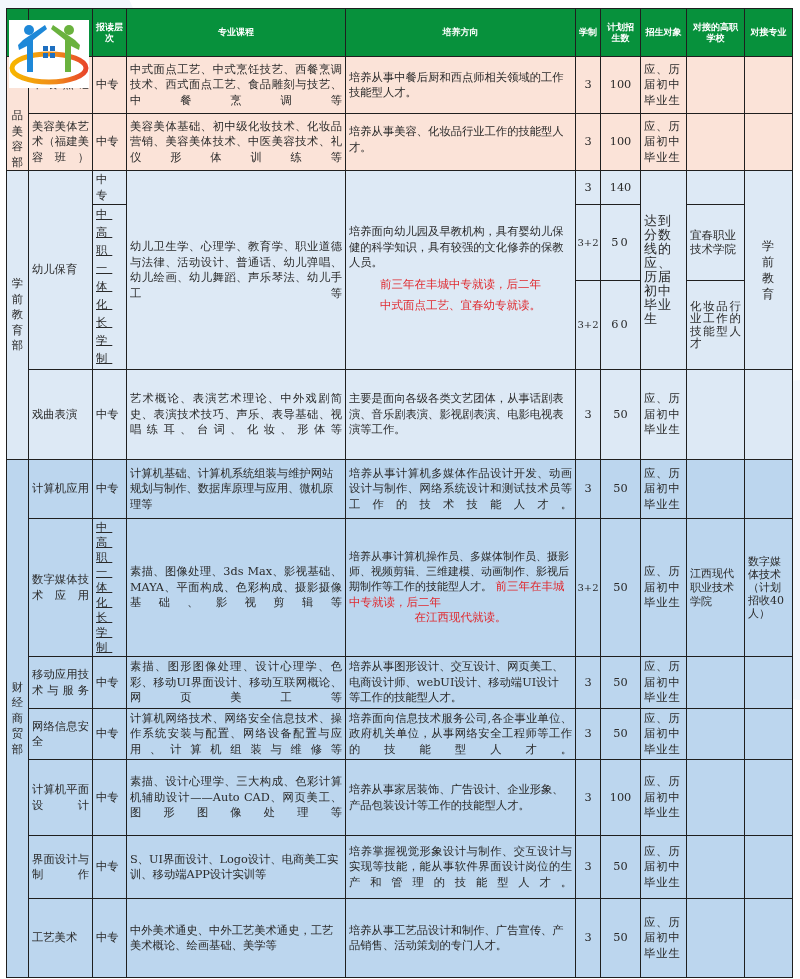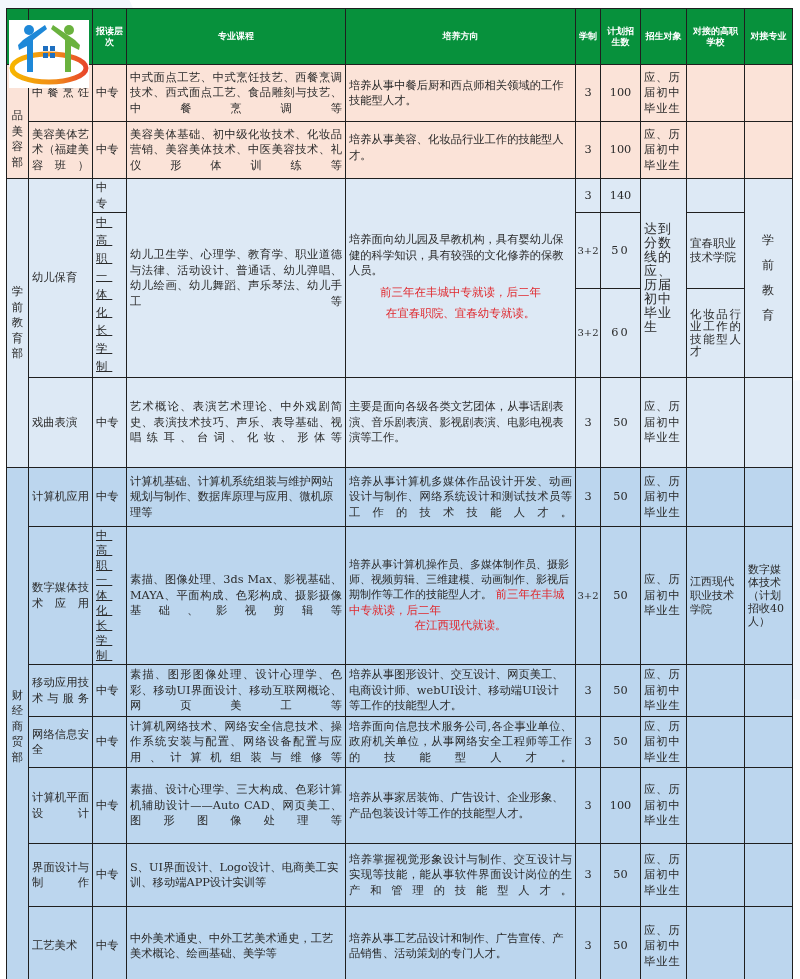--- a/index.html
+++ b/index.html
@@ -63,35 +63,35 @@
       <col style="width:219px">
     <col style="width:230px">
       <col style="width:25px">
       <col style="width:40px">
       <col style="width:46px">
     <col style="width:58px">
       <col style="width:48px">
   </colgroup>
 
   <tbody>
-      <tr style="height:56px">
+      <tr style="height:48px">
     <th></th>
     <th></th>
     <th class="left">报读层次</th>
     <th>专业课程</th>
     <th>培养方向</th>
     <th class="left">学制</th>
     <th class="left">计划招生数</th>
     <th>招生对象</th>
     <th>对接的高职学校</th>
     <th>对接专业</th>
   </tr>
 
   <tr class="pink" style="height:57px">
-    <td rowspan="2" class="dept" style="vertical-align:bottom;padding-bottom:8px;">
+    <td rowspan="2" class="dept" style="vertical-align:bottom;padding-bottom:0;">
       <span style="width:14px;margin:0 auto;">品美容部</span>
     </td>
     <td class="just">中餐烹饪</td>
     <td class="c">中专</td>
     <td class="just">中式面点工艺、中式烹饪技艺、西餐烹调技术、西式面点工艺、食品雕刻与技艺、中餐烹调等</td>
     <td>培养从事中餐后厨和西点师相关领域的工作技能型人才。</td>
     <td class="num">3</td>
     <td class="num">100</td>
     <td class="tgt">应、历届初中毕业生</td>
     <td></td>
@@ -112,27 +112,27 @@
   <tr class="lblue" style="height:25px">
     <td rowspan="4" class="dept">
       <span style="width:14px;margin:12px auto;">学前教育部</span>
     </td>
     <td rowspan="3">幼儿保育</td>
     <td class="c" style="letter-spacing:6px;">中专</td>
     <td rowspan="3" class="just">幼儿卫生学、心理学、教育学、职业道德与法律、活动设计、普通话、幼儿弹唱、幼儿绘画、幼儿舞蹈、声乐琴法、幼儿手工等</td>
     <td rowspan="3">
       <div>培养面向幼儿园及早教机构，具有婴幼儿保健的科学知识，具有较强的文化修养的保教人员。</div>
       <div class="red" style="margin-top:3px;">前三年在丰城中专就读，后二年</div>
-      <div class="red">在宜春职院、宜春幼专就读。</div>
+      <div class="red">中式面点工艺、宜春幼专就读。</div>
     </td>
     <td class="num">3</td>
     <td class="num">140</td>
     <td rowspan="3" class="tgt" style="font-size:13px;line-height:14px;">达到分数线的应、历届初中毕业生</td>
     <td></td>
-    <td rowspan="3" class="c" style="font-size:12px;line-height:25px;">
+    <td rowspan="3" class="c" style="font-size:12px;line-height:16px;">
       <span style="display:block;width:13px;margin:0 auto;">学前教育</span>
     </td>
   </tr>
   <tr class="lblue" style="height:45px">
     <td rowspan="2" class="small" style="letter-spacing:5px;line-height:18px;">中高职一体化长学制</td>
     <td class="num" style="font-size:10px;padding:0;">3+2</td>
     <td class="bignum">50</td>
     <td style="font-size:11.5px;line-height:14px;">宜春职业技术学院</td>
   </tr>
   <tr class="lblue" style="height:52px">

